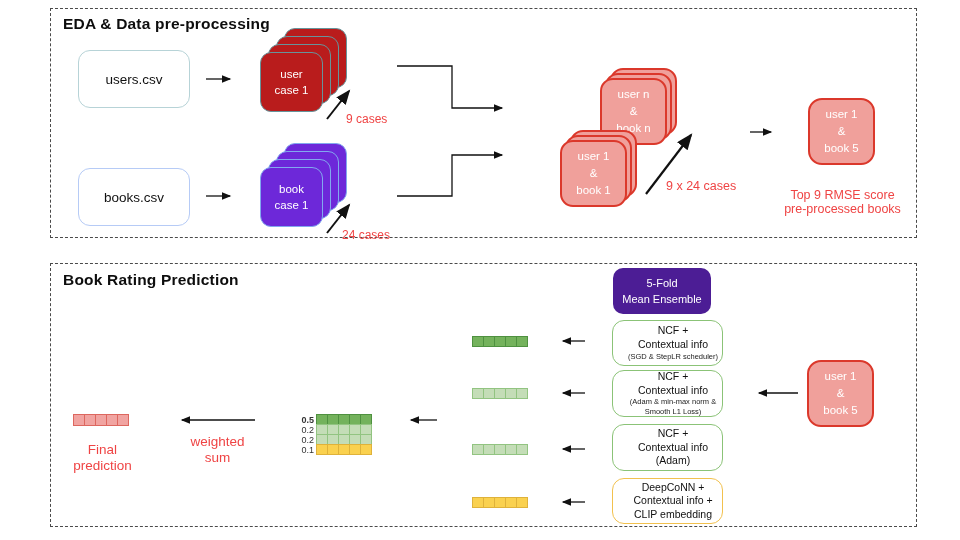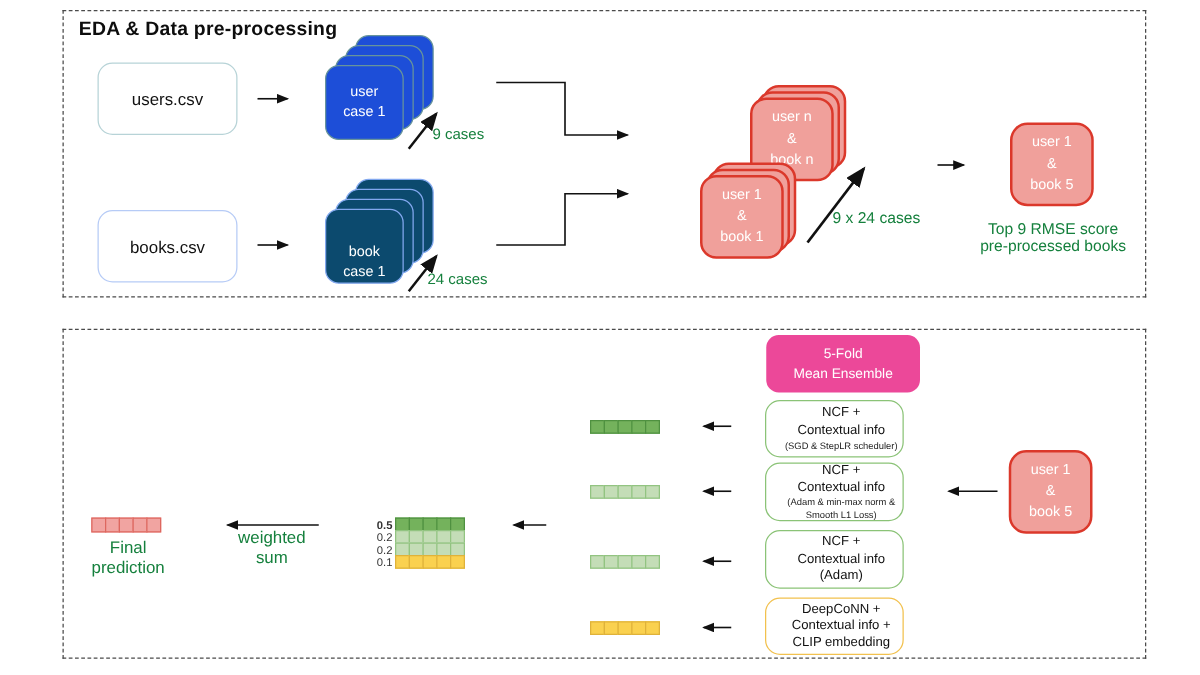--- a/index.html
+++ b/index.html
@@ -1,36 +1,36 @@
 <!DOCTYPE html>
 <html><head>
 <meta charset="utf-8">
 <style>
   html,body{margin:0;padding:0;background:#ffffff;}
   .stage{position:relative;width:960px;height:540px;background:#fff;overflow:hidden;
          font-family:"Liberation Sans","DejaVu Sans",sans-serif;color:#111;}
   .arrows{position:absolute;left:0;top:0;pointer-events:none;}
   .panel{position:absolute;border:1.6px dashed #4a4a4a;background:transparent;box-sizing:border-box;}
   .ptitle{position:absolute;font-size:15.5px;font-weight:600;letter-spacing:.2px;color:#0d0d0d;}
-  .label{position:absolute;color:#15803d;}
+  .label{position:absolute;color:#ef4444;margin-top:12px;}
   .ctr{text-align:center;}
   .file-box{position:absolute;width:112px;height:58px;background:#fff;border-radius:12px;
             display:flex;align-items:center;justify-content:center;font-size:13.5px;box-sizing:border-box;}
   .fb-teal{border:1.6px solid #B7D3D7;}
   .fb-blue{border:1.6px solid #B6CBF6;}
   .card{position:absolute;width:63px;height:60px;border-radius:11px;box-sizing:border-box;
         display:flex;align-items:center;justify-content:center;}
-  .teal{background:#1d4ed8;border:1.5px solid #67949B;}
-  .blue{background:#0c4a6e;border:1.5px solid #82A8EF;align-items:flex-end;}
+  .teal{background:#b91c1c;border:1.5px solid #67949B;}
+  .blue{background:#6d28d9;border:1.5px solid #82A8EF;}
   .rcard{position:absolute;width:67px;height:67px;border-radius:13px;box-sizing:border-box;
          background:#F0A09B;border:2px solid #DB382B;display:flex;align-items:center;justify-content:center;}
   .card-lines{text-align:center;color:#fff;font-size:11.5px;line-height:1.4;}
   .rcard .card-lines{font-size:11.5px;line-height:1.45;}
-  .ens-box{position:absolute;left:613px;top:268px;width:123px;height:46px;border-radius:10px;
-           background:#ec4899;display:flex;flex-direction:column;align-items:center;justify-content:center;
+  .ens-box{position:absolute;left:613px;top:268px;width:98px;height:46px;border-radius:10px;
+           background:#4c1d95;display:flex;flex-direction:column;align-items:center;justify-content:center;
            color:#fff;font-size:11px;line-height:1.5;}
   .model-box{position:absolute;left:612px;width:111px;border-radius:12px;background:#fff;box-sizing:border-box;
              display:flex;flex-direction:column;align-items:center;justify-content:center;text-align:center;padding-left:11px;}
   .mb-green{border:1.6px solid #8BC377;}
   .mb-yellow{border:1.6px solid #F2C14E;}
   .bl{font-size:10.5px;line-height:1.3;color:#111;}
   .bs{font-size:7.5px;line-height:1.3;color:#222;}
   .vec{position:absolute;display:flex;}
   .vc{width:12px;height:11px;box-sizing:border-box;border:1px solid;margin-left:-1px;}
   .vc:first-child{margin-left:0;}
@@ -140,20 +140,21 @@
       <div>&amp;</div>
       <div>book 5</div>
     </div>
   </div>
   <div class="label ctr" style="left:770px;top:176px;width:145px;font-size:12.5px;line-height:1.15">
     <div>Top 9 RMSE score</div>
     <div>pre-processed books</div>
   </div>
 
   <div class="panel" style="left:50px;top:263px;width:867px;height:264px"></div>
+  <div class="ptitle" style="left:63px;top:271px">Book Rating Prediction</div>
 
   <div class="ens-box">
     <div>5-Fold</div>
     <div>Mean Ensemble</div>
   </div>
 
   <div class="model-box mb-green" style="top:320px;height:46px">
     <div class="bl">NCF +</div>
     <div class="bl">Contextual info</div>
     <div class="bs">(SGD &amp; StepLR scheduler)</div>

